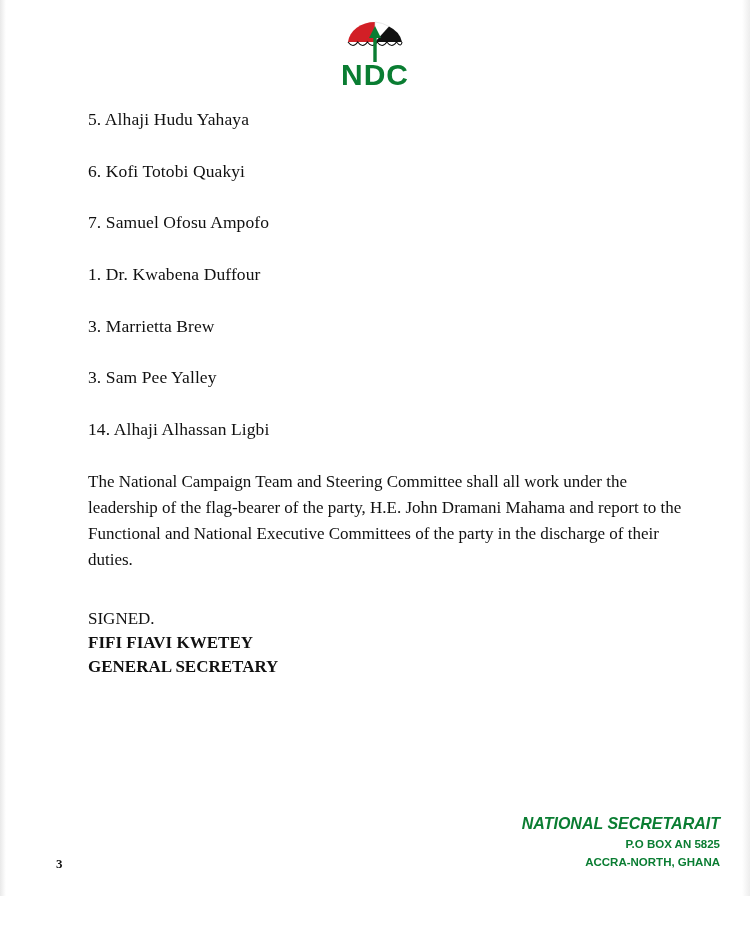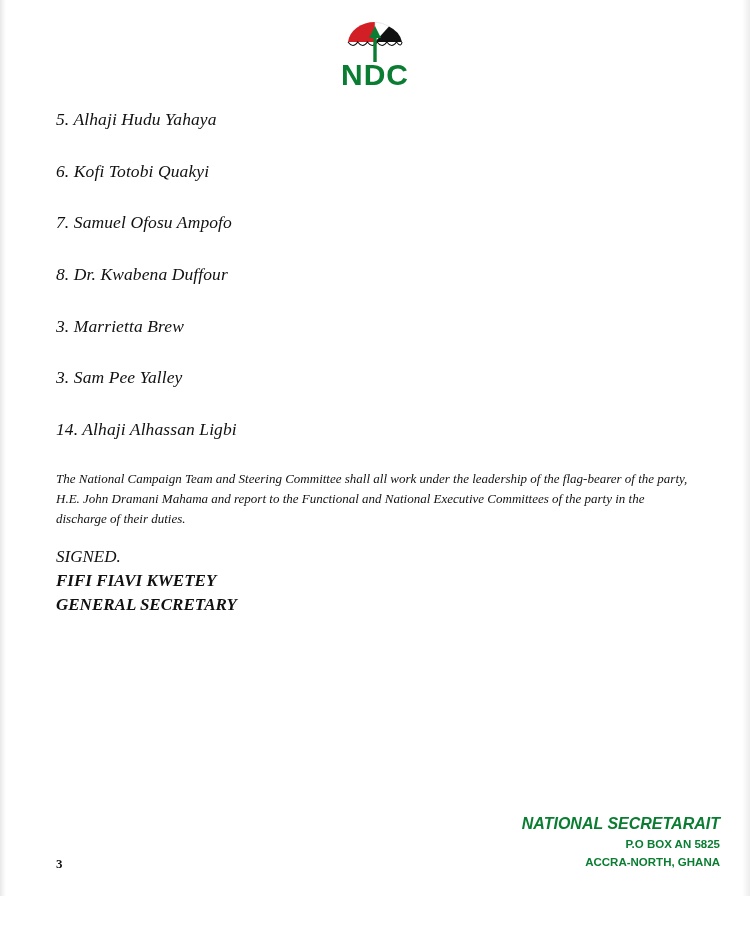--- a/index.html
+++ b/index.html
@@ -57,37 +57,36 @@
     font-weight: bold;
     font-size: 30px;
     letter-spacing: 1px;
     color: #0a7d32;
     line-height: 1;
     margin-top: -4px;
   }
 
   
   .content {
-    padding: 18px 56px 0 56px;
-    font-style: italic;
+    padding: 18px 56px 0 88px;
   }
   .list-item {
     font-size: 17.5px;
     line-height: 1.35;
     margin: 0 0 28px 0;
     letter-spacing: 0.1px;
   }
   .paragraph {
-    font-size: 13px;
+    font-size: 17px;
     line-height: 1.52;
     margin: 6px 0 0 0;
     text-align: left;
   }
   .signoff {
-    margin-top: 16px;
+    margin-top: 34px;
   }
   .signoff-line {
     font-size: 17px;
     line-height: 1.42;
   }
   .signoff-line.bold {
     font-weight: bold;
   }
 
   
@@ -160,21 +159,21 @@
       </svg>
     </div>
     <div class="logo-text">NDC</div>
   </div>
 
   <div class="content">
 
     <p class="list-item">5. Alhaji Hudu Yahaya</p>
     <p class="list-item">6. Kofi Totobi Quakyi</p>
     <p class="list-item">7. Samuel Ofosu Ampofo</p>
-    <p class="list-item">8. Dr. Kwabena Duffour</p>
+    <p class="list-item">1. Dr. Kwabena Duffour</p>
     <p class="list-item">3. Marrietta Brew</p>
     <p class="list-item">3. Sam Pee Yalley</p>
     <p class="list-item">14. Alhaji Alhassan Ligbi</p>
 
     <p class="paragraph">The National Campaign Team and Steering Committee shall all work under the leadership of the flag-bearer of the party, H.E. John Dramani Mahama and report to the Functional and National Executive Committees of the party in the discharge of their duties.</p>
 
     <div class="signoff">
       <div class="signoff-line">SIGNED.</div>
       <div class="signoff-line bold">FIFI FIAVI KWETEY</div>
       <div class="signoff-line bold">GENERAL SECRETARY</div>

